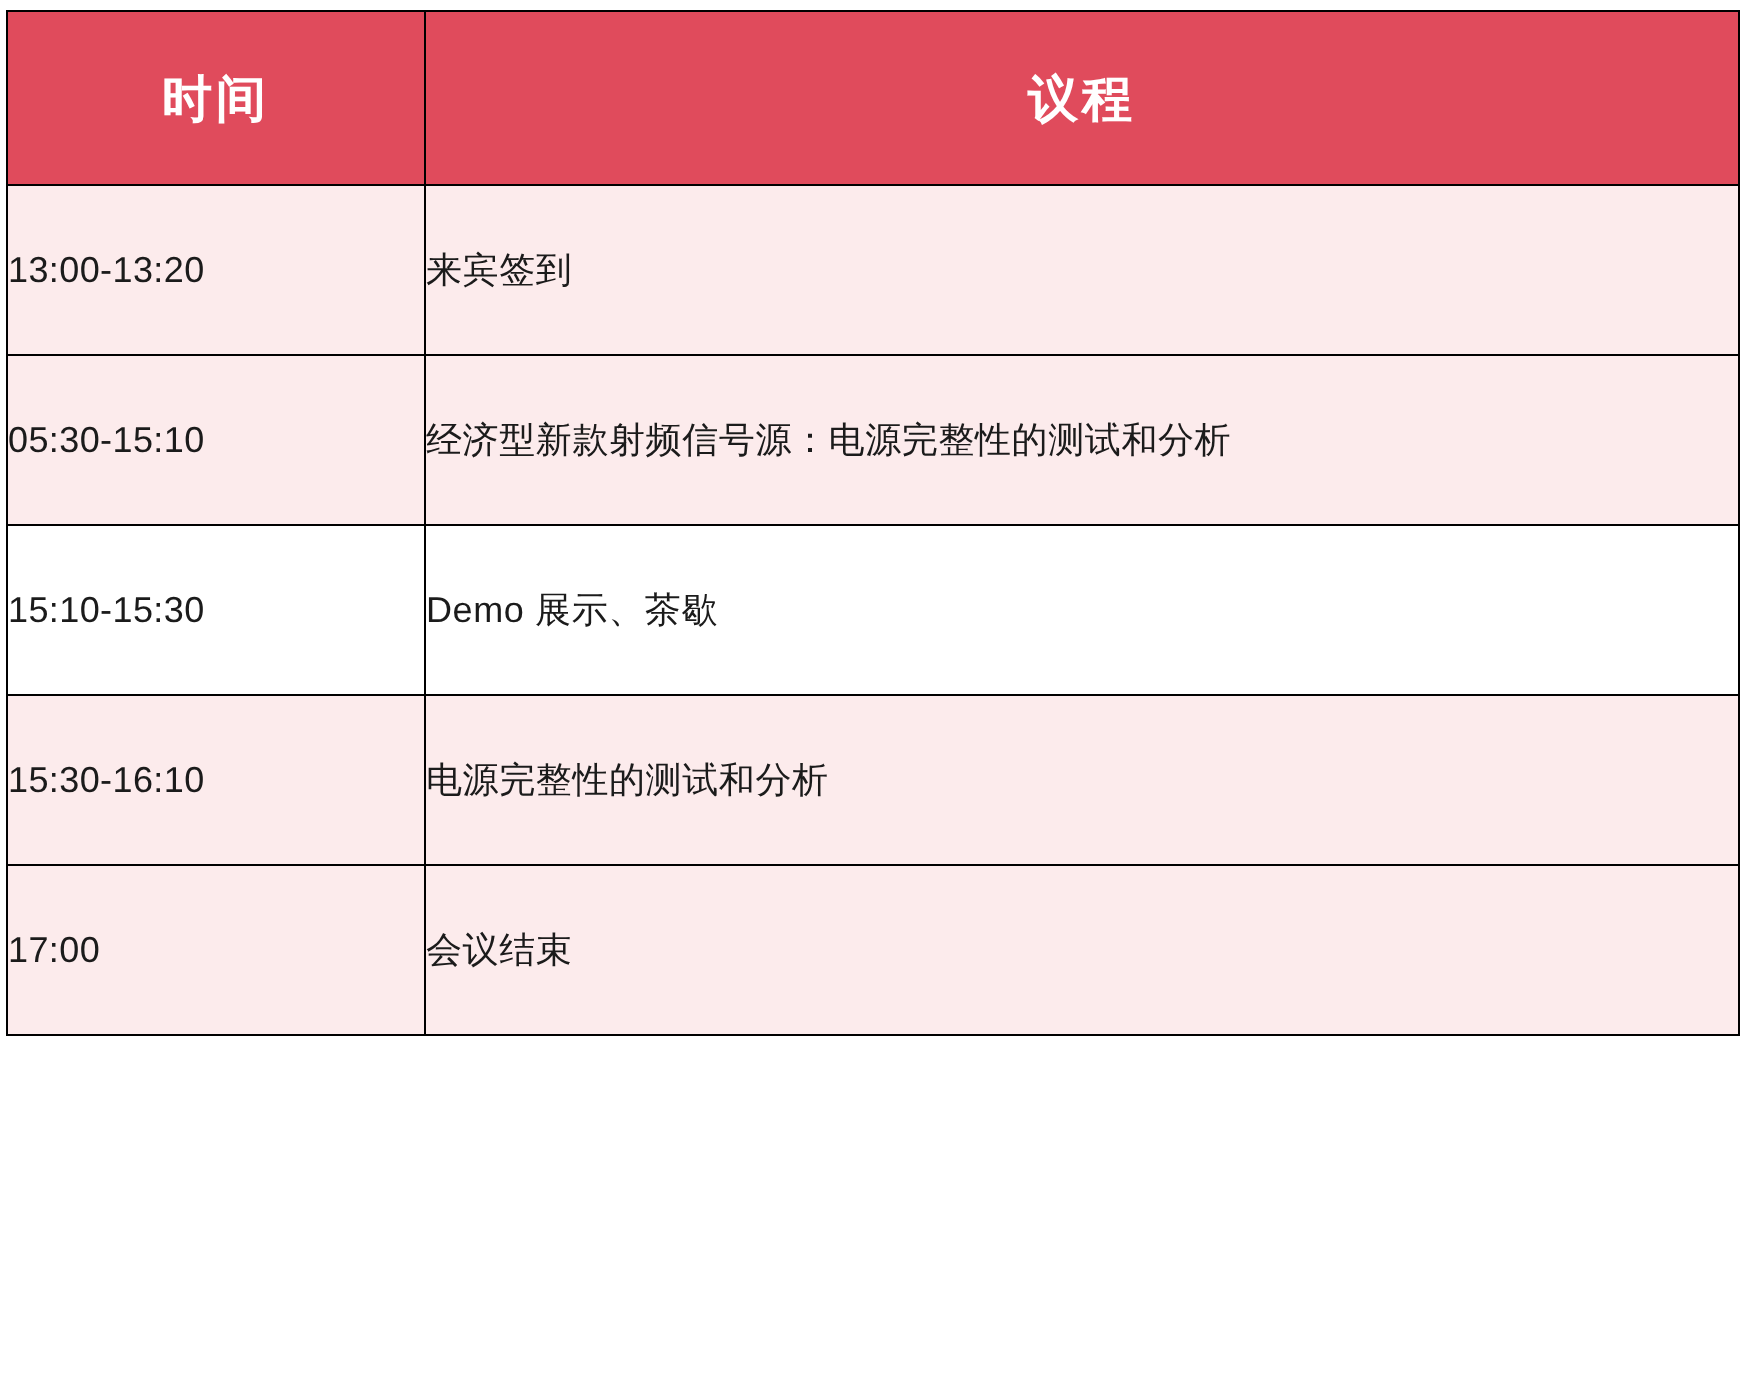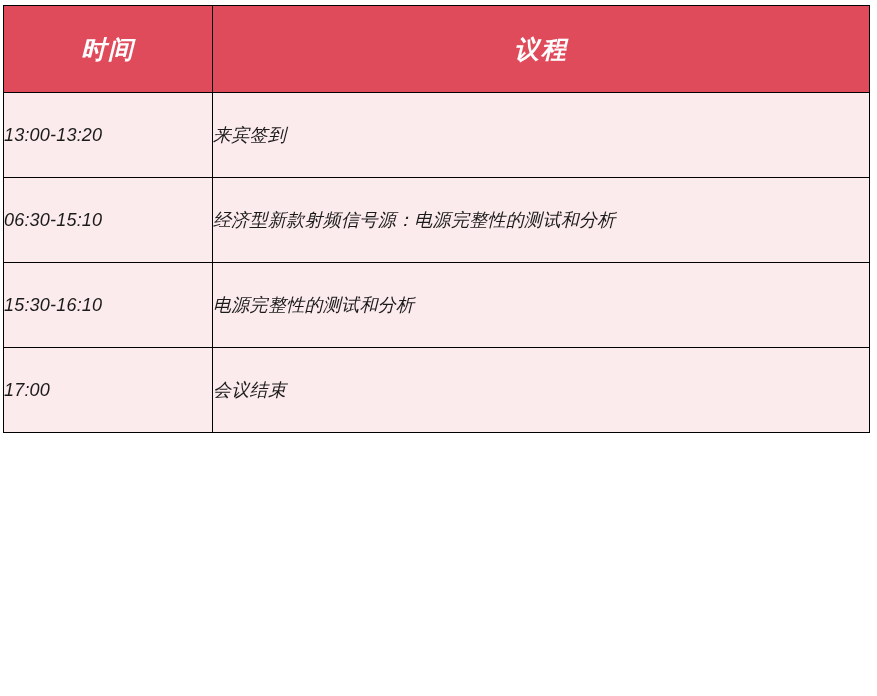--- a/index.html
+++ b/index.html
@@ -14,21 +14,20 @@
     font-family: "Liberation Sans", "DejaVu Sans", sans-serif;
     -webkit-font-smoothing: antialiased;
   }
 
   .page {
     position: relative;
     width: 791px;
     height: 696px;
     background: #ffffff;
     box-sizing: border-box;
-    font-style: italic;
   }
 
   .agenda-wrap {
     position: absolute;
     left: 3px;
     top: 5px;
     width: 866px;
   }
 
   table.agenda {
@@ -100,22 +99,26 @@
           <th class="th-time">时间</th>
           <th class="th-topic">议程</th>
         </tr>
       </thead>
       <tbody id="agenda-body">
           <tr class="agenda-row row-shaded">
             <td class="cell-time">13:00-13:20</td>
             <td class="cell-topic">来宾签到</td>
           </tr>
           <tr class="agenda-row row-shaded">
-            <td class="cell-time">06:30-15:10</td>
+            <td class="cell-time">05:30-15:10</td>
             <td class="cell-topic">经济型新款射频信号源：电源完整性的测试和分析</td>
+          </tr>
+          <tr class="agenda-row row-plain">
+            <td class="cell-time">15:10-15:30</td>
+            <td class="cell-topic">Demo 展示、茶歇</td>
           </tr>
           <tr class="agenda-row row-shaded">
             <td class="cell-time">15:30-16:10</td>
             <td class="cell-topic">电源完整性的测试和分析</td>
           </tr>
           <tr class="agenda-row row-shaded">
             <td class="cell-time">17:00</td>
             <td class="cell-topic">会议结束</td>
           </tr>
         </tbody>

